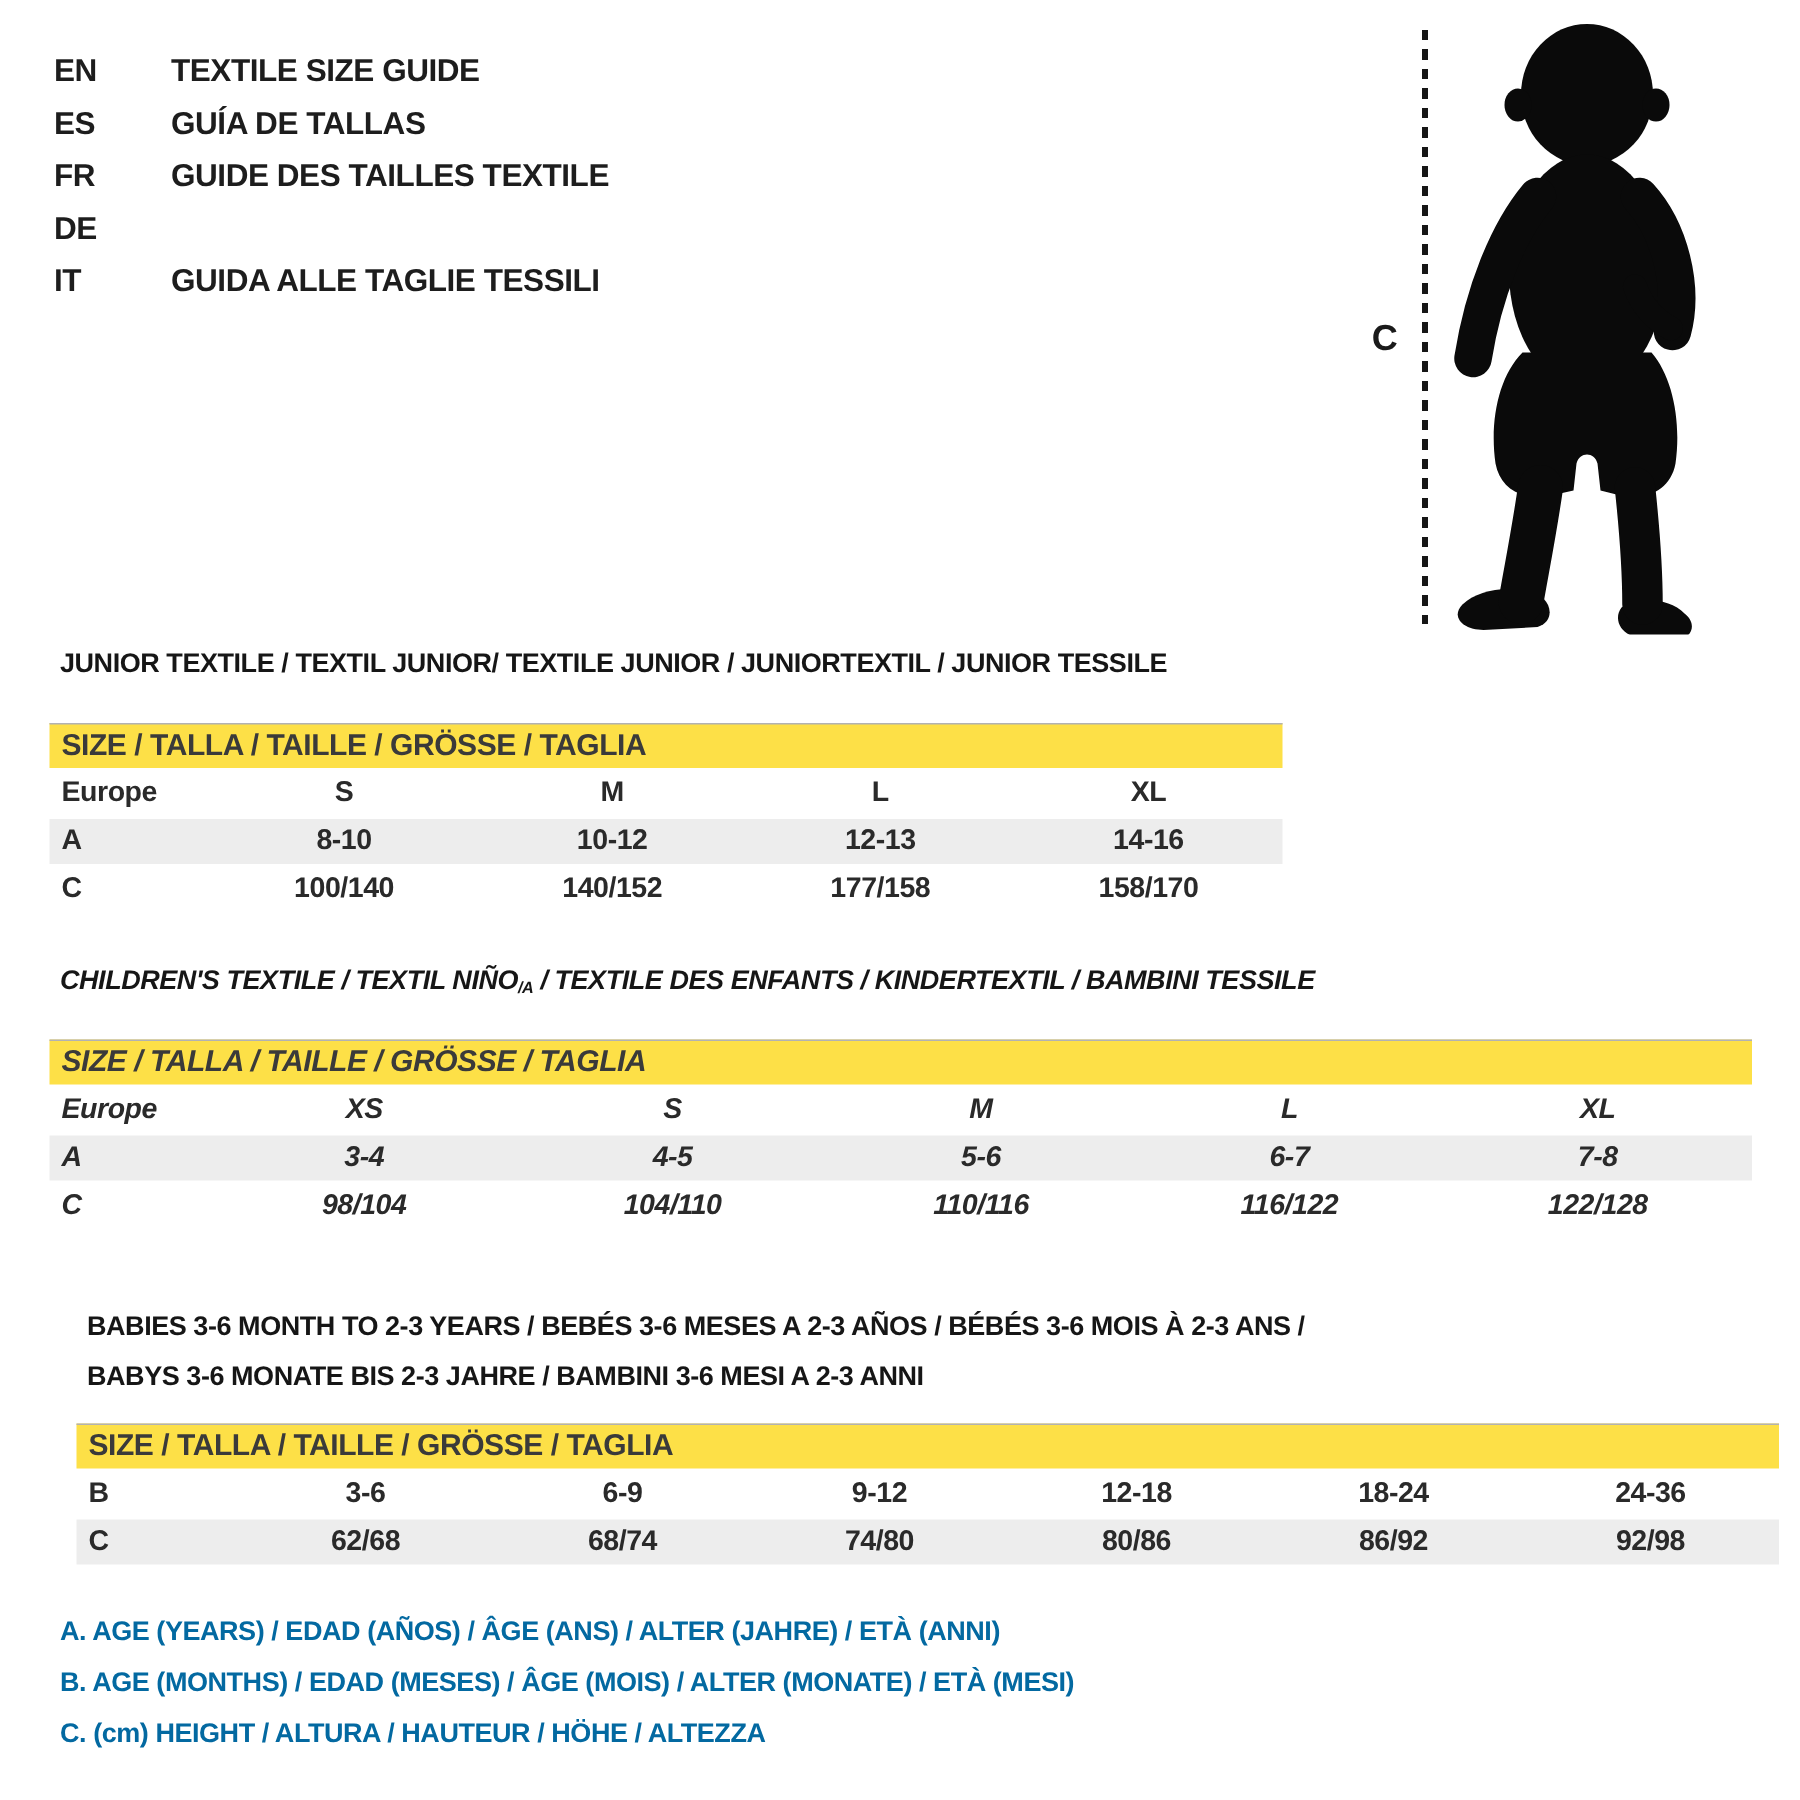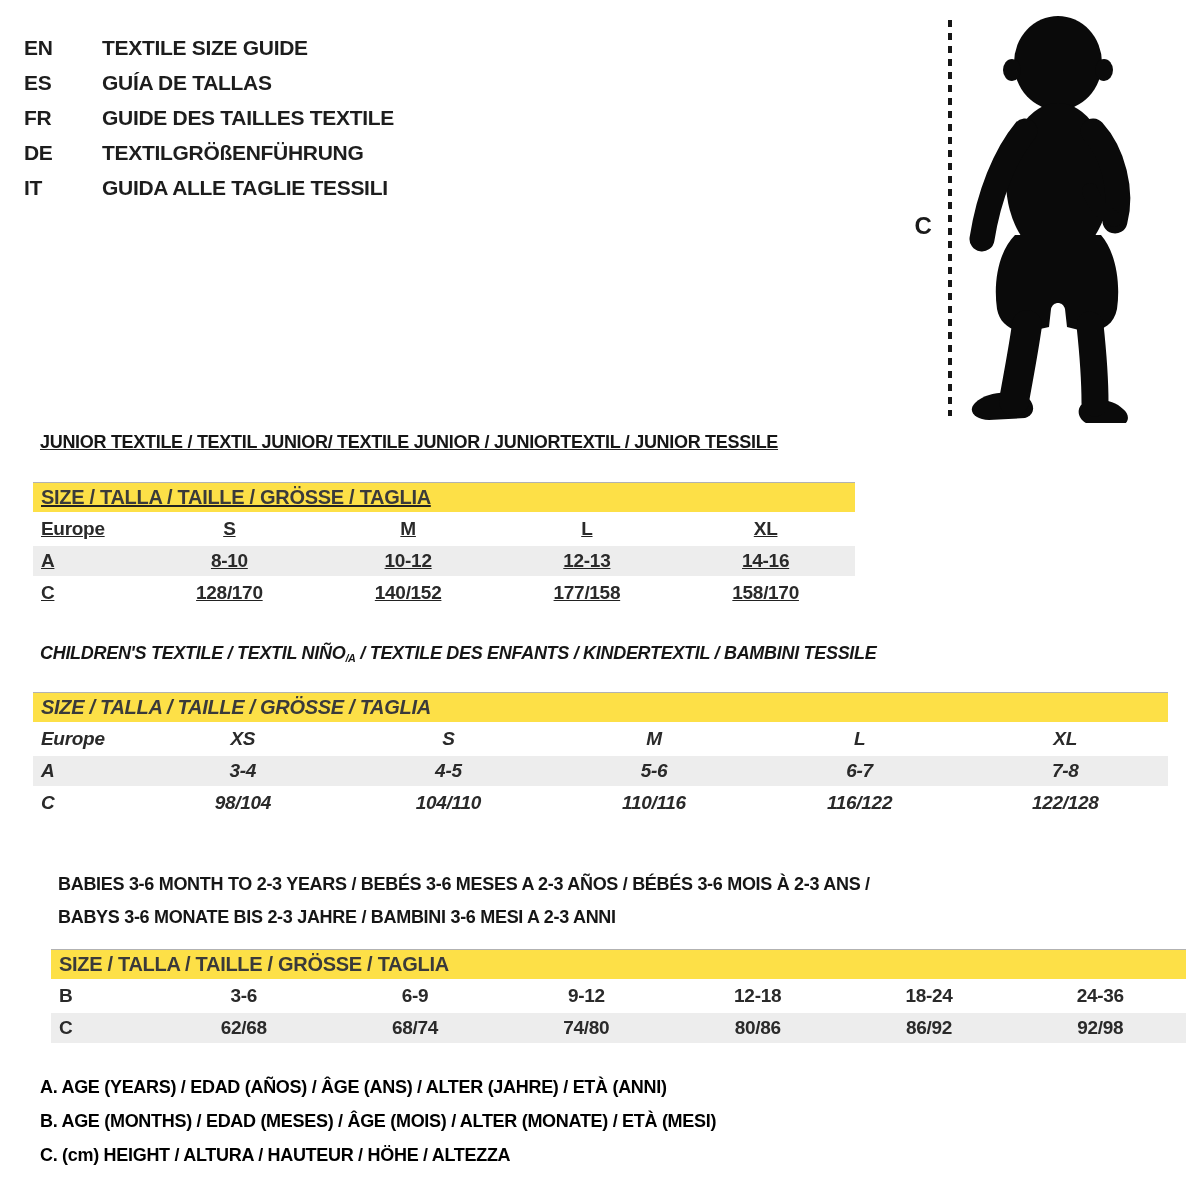--- a/index.html
+++ b/index.html
@@ -9,37 +9,37 @@
     font-family: "Liberation Sans", "DejaVu Sans", sans-serif;
     font-weight: bold;
     color: #222222;
     position: relative;
     overflow: hidden;
     letter-spacing: -0.3px;
   }
   .page { position: absolute; inset: 0; }
 
   
-  .lang-list { position: absolute; left: 24px; top: 30px; }
+  .lang-list { position: absolute; left: 36px; top: 30px; }
   .lang-row { display: flex; height: 35px; align-items: center; font-size: 21px; color: #1d1d1d; }
   .lang-code { width: 78px; }
   .lang-label { white-space: nowrap; text-align: right; }
 
   
   .figure-block { position: absolute; left: 900px; top: 0; width: 290px; height: 430px; }
   .dash-line {
     position: absolute; left: 48px; top: 20px; width: 4px; height: 396px;
     background: repeating-linear-gradient(to bottom, #161616 0 7px, transparent 7px 13px);
   }
   .measure-label { position: absolute; left: 8px; top: 212px; width: 30px; text-align: center; font-size: 24px; color: #1a1a1a; }
   .silhouette { position: absolute; left: 63px; top: 13px; }
 
   
   .section { position: absolute; left: 33px; }
-  #sec-junior   { top: 430px; width: 822px; text-decoration: underline; }
+  #sec-junior   { top: 430px; width: 822px; }
   #sec-children { top: 641px; width: 1135px; font-style: italic; }
   #sec-babies   { top: 868px; width: 1135px; margin-left: 18px; }
 
   .sec-title { font-size: 18px; line-height: 24px; color: #161616; padding-left: 7px; white-space: nowrap; }
   .sec-title.two-line div { line-height: 33px; }
   #sec-junior .sec-title   { margin-bottom: 28px; }
   #sec-children .sec-title { margin-bottom: 25px; }
   #sec-babies .sec-title   { margin-bottom: 15px; }
   .sub-part { font-size: 0.6em; position: relative; top: 0.25em; }
 
@@ -49,21 +49,21 @@
     color: #3a3a3a; font-size: 20px; line-height: 29px;
     padding-left: 8px;
   }
   .trow { display: flex; align-items: center; height: 30px; margin-top: 2px; font-size: 19px; color: #2a2a2a; }
   .trow.shaded { background: #ededed; }
   .rlabel { width: 107px; padding-left: 8px; box-sizing: border-box; }
   .cell { flex: 1; text-align: center; }
 
   
   .legend { position: absolute; left: 40px; top: 1070px; }
-  .legend-line { font-size: 18px; line-height: 34px; color: #000000; white-space: nowrap; }
+  .legend-line { font-size: 18px; line-height: 34px; color: #0369a1; white-space: nowrap; }
 </style>
 </head>
 <body>
 
 <div class="page">
 
   <div class="lang-list">
     <div class="lang-row">
       <span class="lang-code">EN</span>
       <span class="lang-label">TEXTILE SIZE GUIDE</span>
@@ -71,21 +71,20 @@
     <div class="lang-row">
       <span class="lang-code">ES</span>
       <span class="lang-label">GUÍA DE TALLAS</span>
     </div>
     <div class="lang-row">
       <span class="lang-code">FR</span>
       <span class="lang-label">GUIDE DES TAILLES TEXTILE</span>
     </div>
     <div class="lang-row">
       <span class="lang-code">DE</span>
-      <span class="lang-label">TEXTILGRÖßENFÜHRUNG</span>
     </div>
     <div class="lang-row">
       <span class="lang-code">IT</span>
       <span class="lang-label">GUIDA ALLE TAGLIE TESSILI</span>
     </div>
   </div>
 
   <div class="figure-block">
     <div class="dash-line"></div>
     <div class="measure-label">C</div>
@@ -122,21 +121,21 @@
         </div>
         <div class="trow shaded">
           <span class="rlabel">A</span>
           <span class="cell">8-10</span>
           <span class="cell">10-12</span>
           <span class="cell">12-13</span>
           <span class="cell">14-16</span>
         </div>
         <div class="trow">
           <span class="rlabel">C</span>
-          <span class="cell">128/170</span>
+          <span class="cell">100/140</span>
           <span class="cell">140/152</span>
           <span class="cell">177/158</span>
           <span class="cell">158/170</span>
         </div>
       </div>
   </div>
 
   <div class="section" id="sec-children">
     <div class="sec-title">
       <span>CHILDREN'S TEXTILE / TEXTIL NIÑO</span><span class="sub-part">/A</span><span> / TEXTILE DES ENFANTS / KINDERTEXTIL / BAMBINI TESSILE</span>

